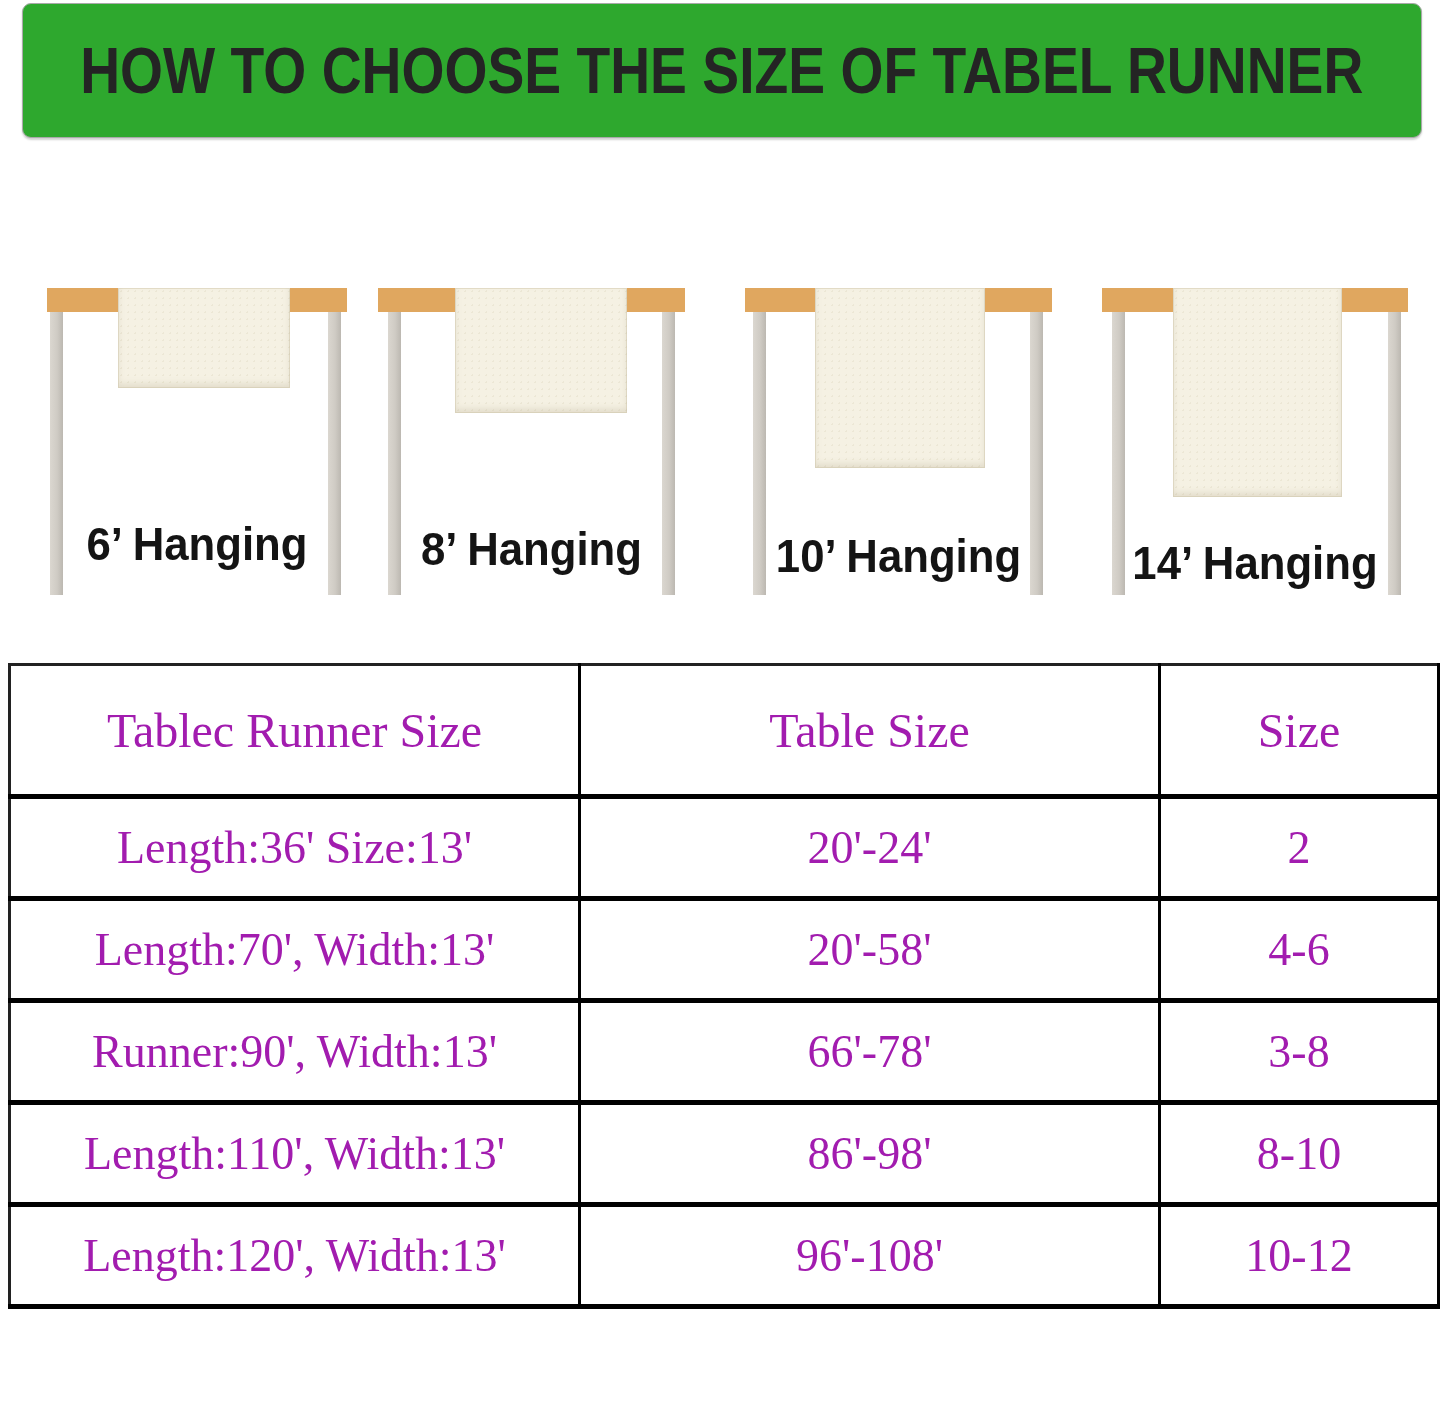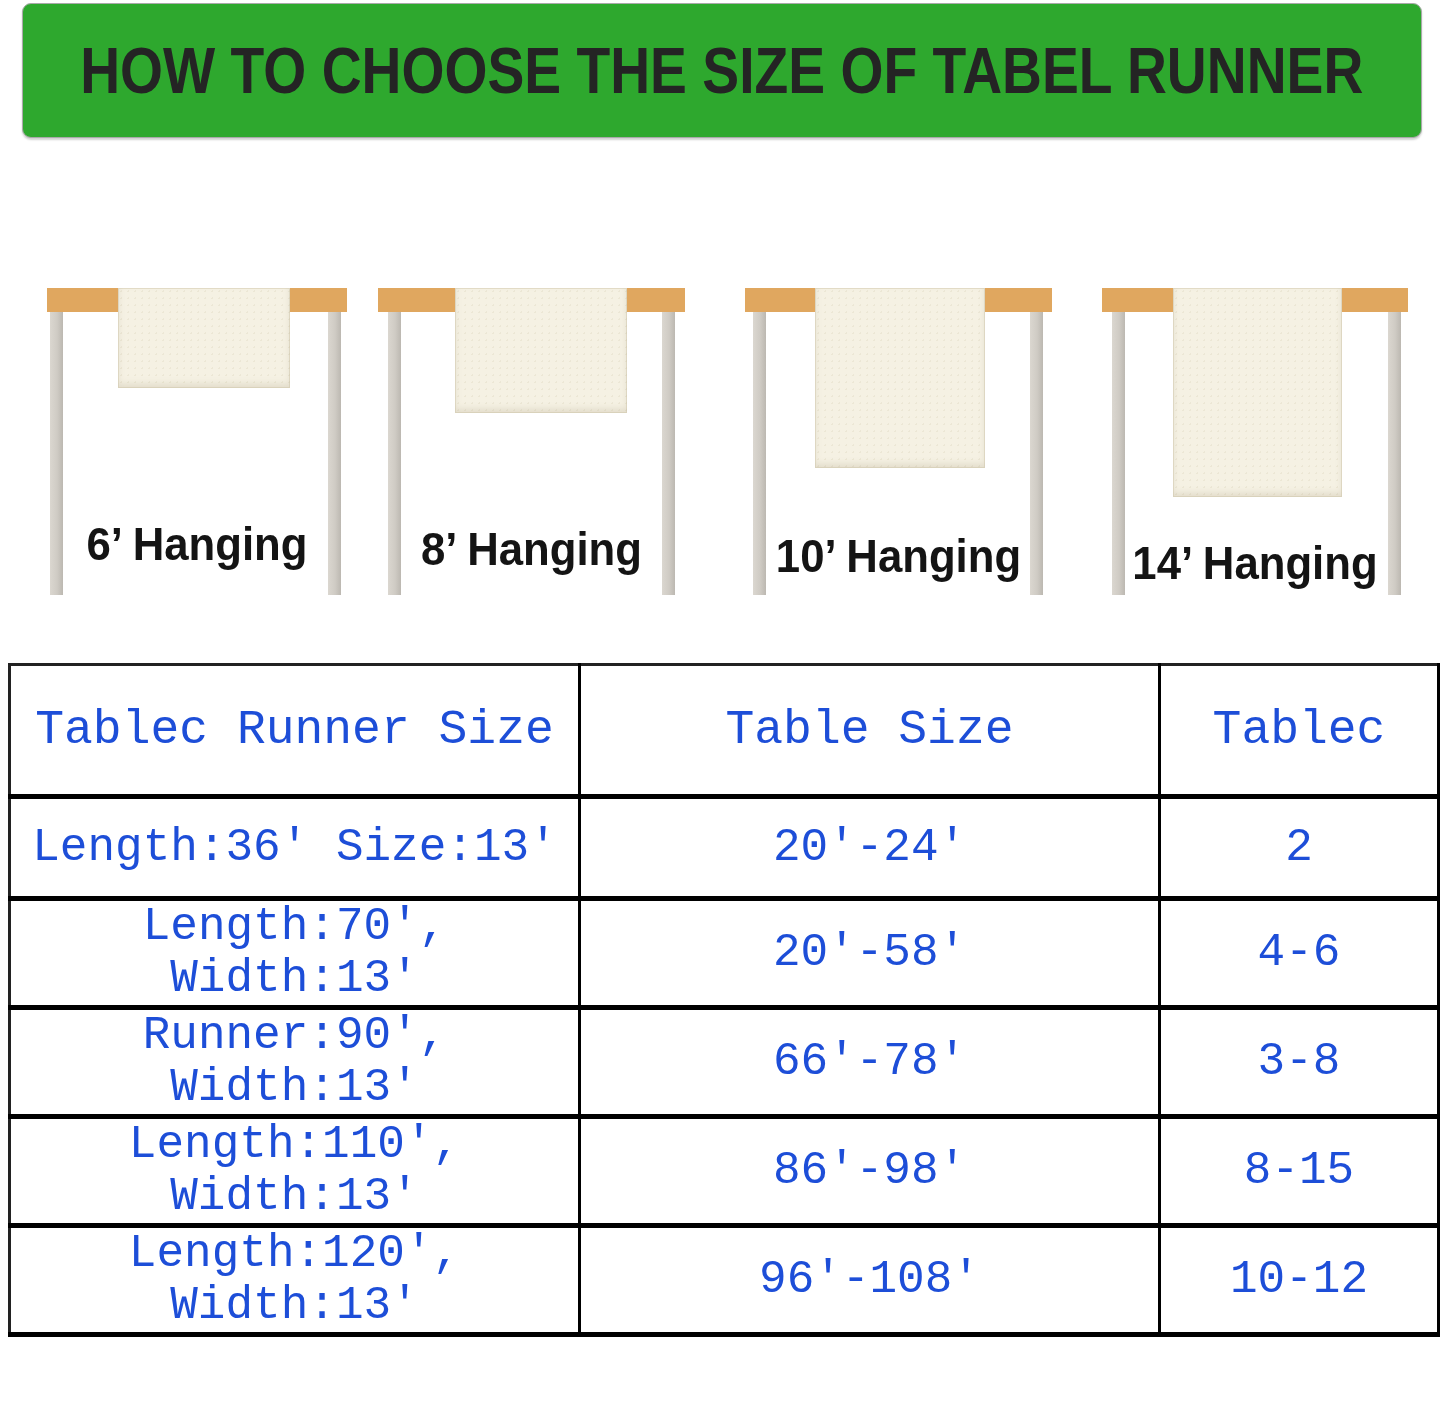--- a/index.html
+++ b/index.html
@@ -97,23 +97,22 @@
   }
   .size-table col.c1 { width: 570px; }
   .size-table col.c2 { width: 580px; }
   .size-table col.c3 { width: 279px; }
   .size-table th,
   .size-table td {
     border-right: 3px solid #000000;
     border-bottom: 5px solid #000000;
     text-align: center;
     vertical-align: middle;
-    color: #1d4ed8;
+    color: #a21caf;
     padding: 0;
-    font-family: Liberation Mono, monospace;
   }
   .size-table th {
     height: 128px;
     font-size: 48px;
     font-weight: normal;
   }
   .size-table td {
     height: 97px;
     font-size: 46px;
   }
@@ -161,21 +160,21 @@
   <table class="size-table">
     <colgroup>
         <col class="c1">
         <col class="c2">
         <col class="c3">
       </colgroup>
     <thead>
       <tr id="header-row">
           <th>Tablec Runner Size</th>
           <th>Table Size</th>
-          <th>Tablec</th>
+          <th>Size</th>
         </tr>
     </thead>
     <tbody id="table-body">
         <tr>
           <td>Length:36' Size:13'</td>
           <td>20'-24'</td>
           <td>2</td>
         </tr>
         <tr>
           <td>Length:70', Width:13'</td>
@@ -183,21 +182,21 @@
           <td>4-6</td>
         </tr>
         <tr>
           <td>Runner:90',  Width:13'</td>
           <td>66'-78'</td>
           <td>3-8</td>
         </tr>
         <tr>
           <td>Length:110',  Width:13'</td>
           <td>86'-98'</td>
-          <td>8-15</td>
+          <td>8-10</td>
         </tr>
         <tr>
           <td>Length:120',  Width:13'</td>
           <td>96'-108'</td>
           <td>10-12</td>
         </tr>
       </tbody>
   </table>
 
 </div>

